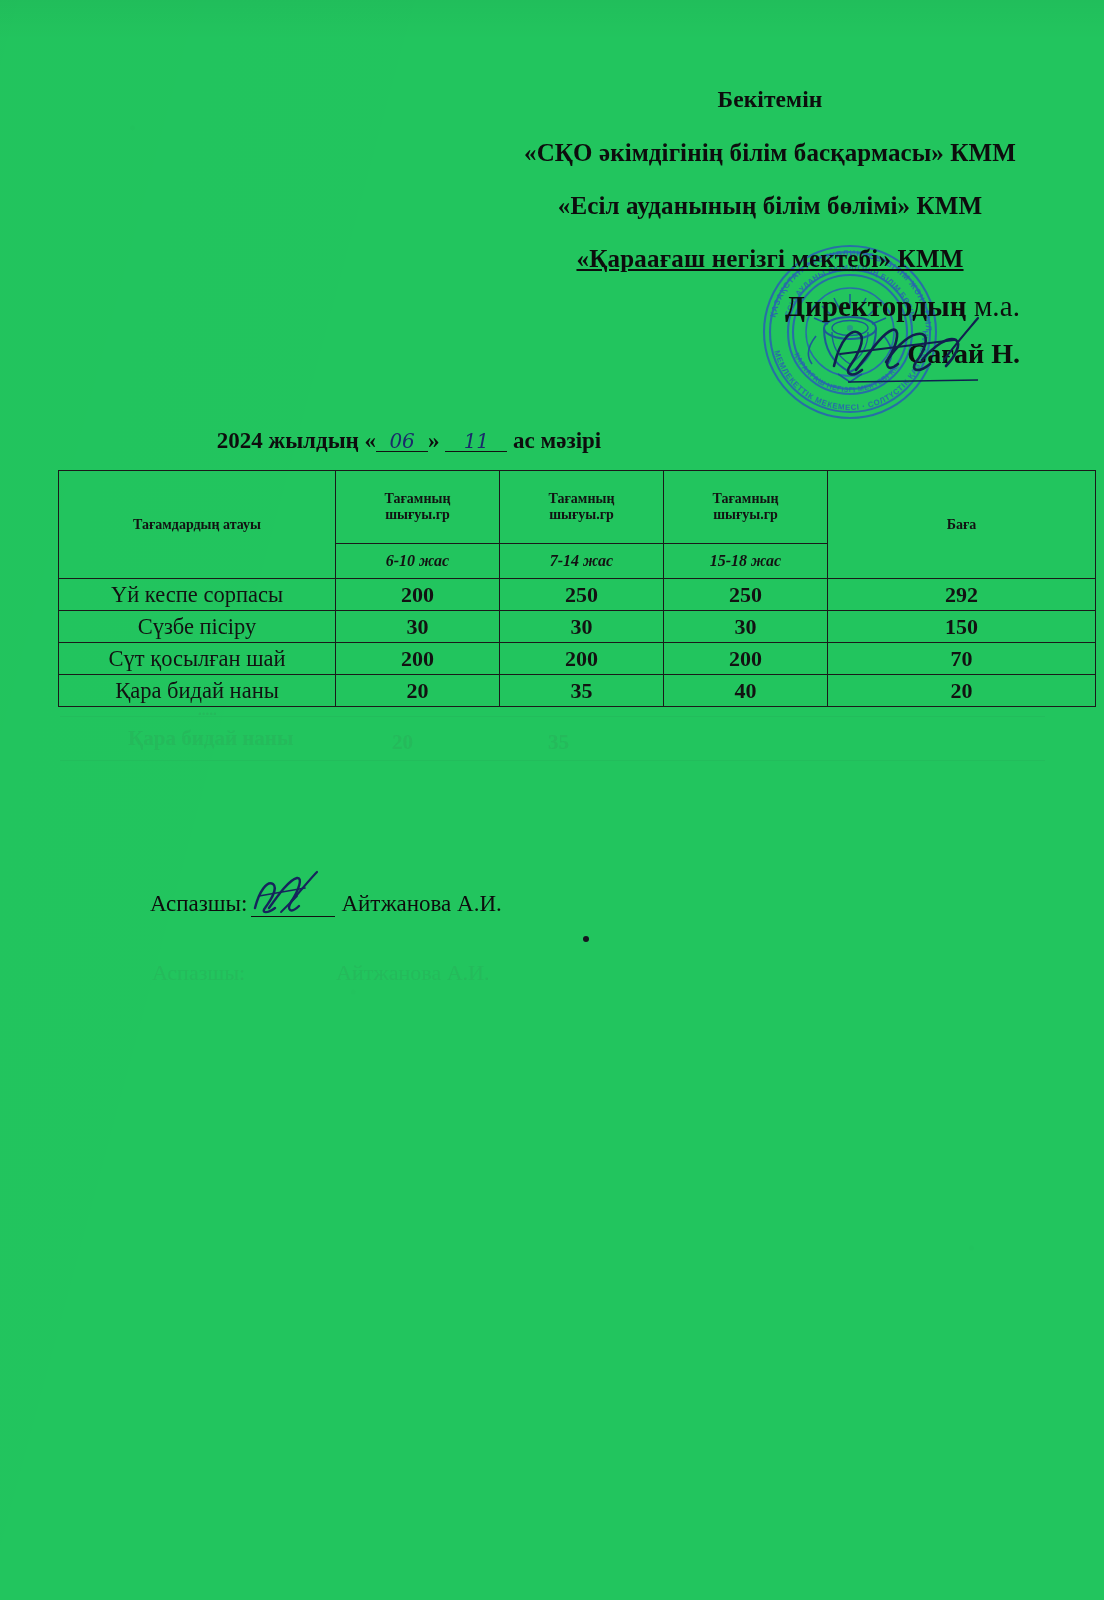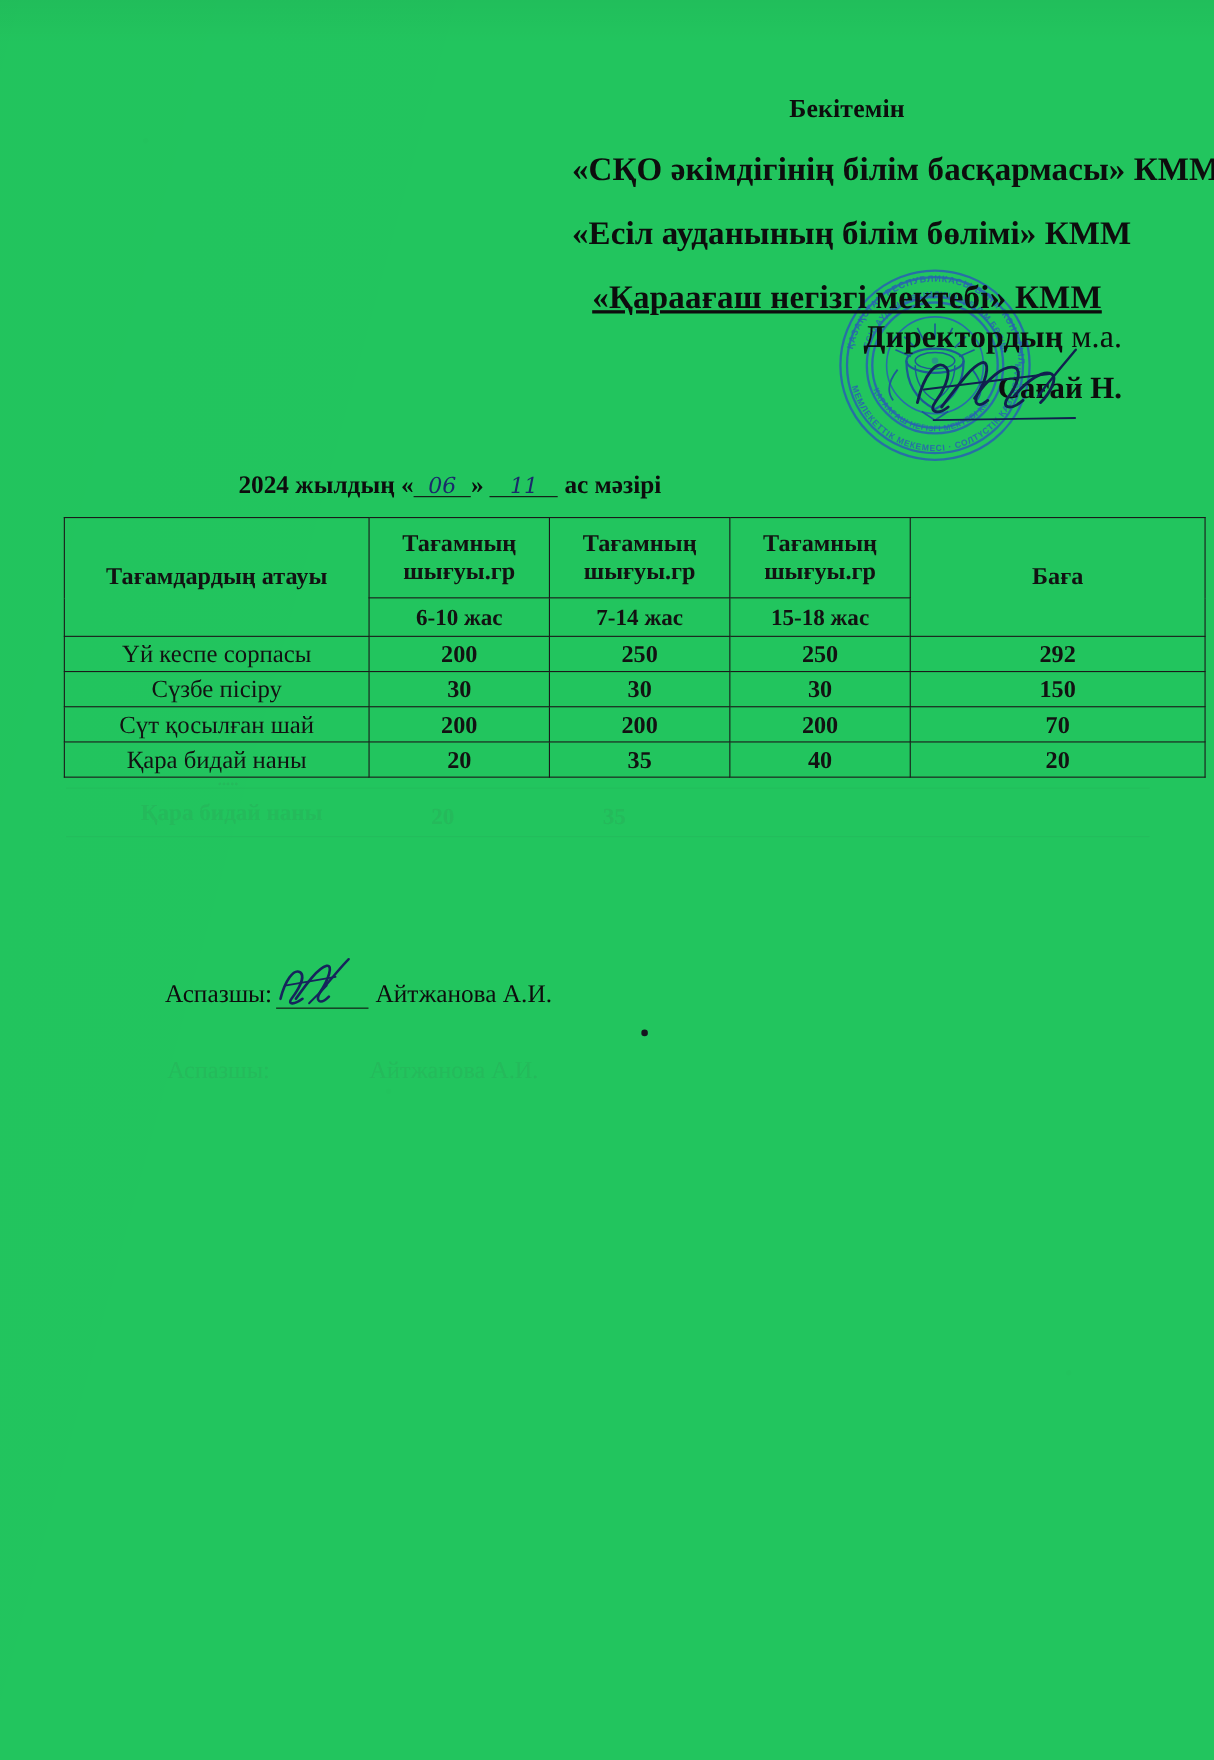--- a/index.html
+++ b/index.html
@@ -44,21 +44,21 @@
   .approval {
     position: absolute;
     left: 520px;
     top: 88px;
     width: 500px;
     text-align: center;
     z-index: 4;
   }
   .approval .line {
     font-weight: bold;
-    font-size: 30px;
+    font-size: 25px;
     line-height: 1.0;
     margin-bottom: 28px;
     letter-spacing: 0.1px;
     white-space: nowrap;
   }
   .approval .line.first {
     font-size: 23.5px;
     margin-bottom: 28px;
   }
   .approval .line.wide { letter-spacing: 0.2px; text-decoration: underline; }
@@ -147,41 +147,42 @@
     position: absolute;
     left: 58px;
     top: 470px;
     width: 992px;
     border-collapse: collapse;
     z-index: 4;
     table-layout: fixed;
   }
   .menu-table td, .menu-table th {
     border: 1.6px solid #1a1a1a;
-    font-size: 22px;
+    font-size: 14px;
     font-weight: bold;
     text-align: center;
     padding: 0;
     color: #121212;
   }
   .col-name  { width: 268px; }
   .col-g     { width: 155px; }
   .col-price { width: 259px; }
 
   .hrow-top td {
     height: 68px;
     vertical-align: middle;
     line-height: 1.12;
     padding: 2px 4px;
   }
   .hrow-sub td {
     height: 34px;
     vertical-align: middle;
     padding: 0 4px;
-    font-size: 21px;
+    font-size: 16px;
+    font-style: italic;
   }
   .hdr2 { white-space: pre-line; }
   .data-row td {
     height: 31px;
     vertical-align: middle;
     font-weight: bold;
     font-size: 22px;
     padding: 0 6px;
   }
   .data-row td.dish {

